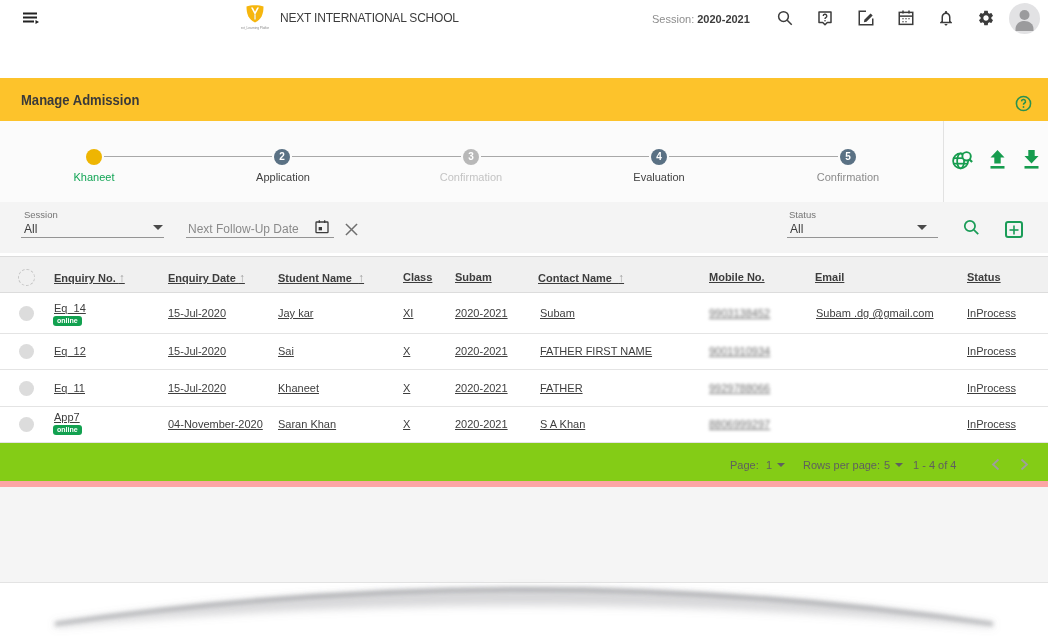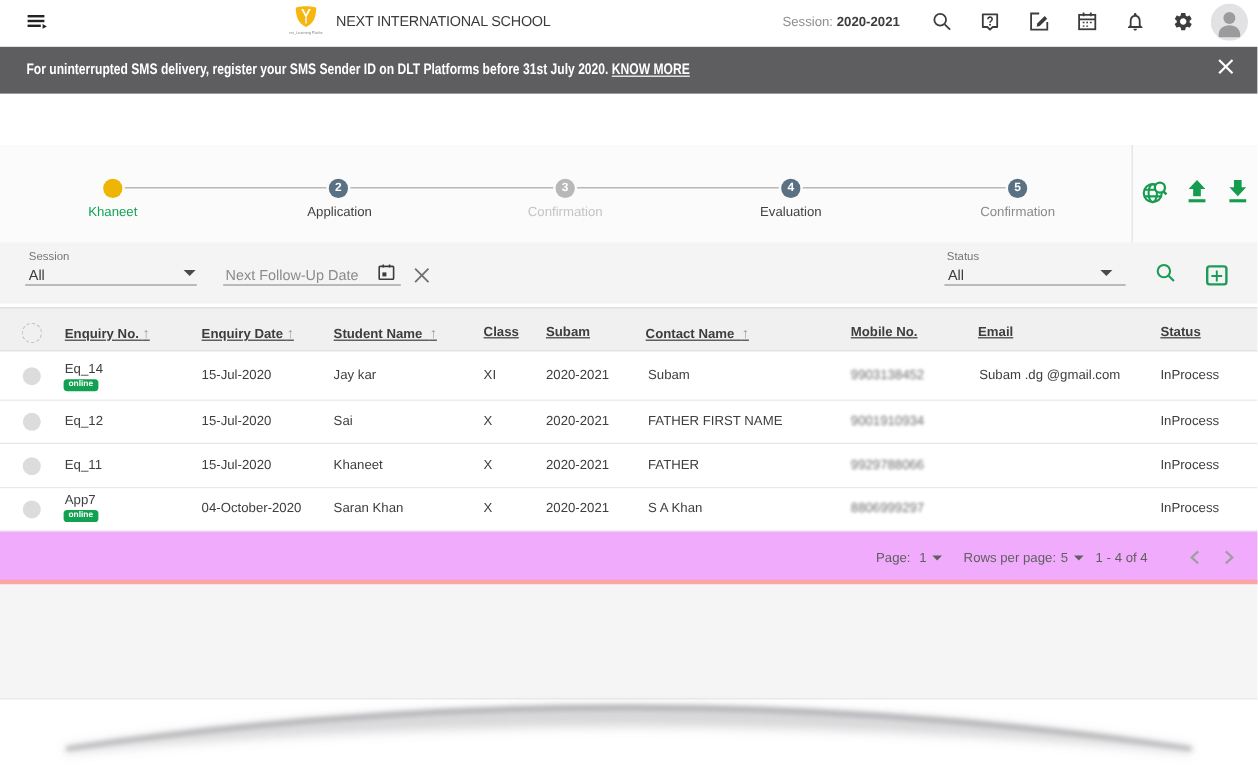--- a/index.html
+++ b/index.html
@@ -41,29 +41,29 @@
 .tri { position:absolute; width:0; height:0; border-left:5px solid transparent;
   border-right:5px solid transparent; border-top:5px solid #4a4a4a; }
 
 
 #thead { top:256px; left:0; width:1048px; height:37px; background:#f0f0f0;
   border-top:1px solid #dcdcdc; border-bottom:1px solid #dcdcdc; }
 .th { position:absolute; top:14px; font-size:11px; font-weight:bold; color:#3d3d3d; white-space:nowrap;text-decoration:underline; }
 .arrow { color:#9e9e9e; font-weight:normal; font-size:12px; }
 .row { position:absolute; left:0; width:1048px; background:#fff;
   border-bottom:1px solid #e4e4e4; }
-.td { position:absolute; font-size:11px; color:#3e3e3e; white-space:nowrap; }
+.td { position:absolute; font-size:11px; color:#3e3e3e; white-space:nowrap;text-decoration:underline; }
 .radio { position:absolute; left:19px; width:15px; height:15px; border-radius:50%; background:#dcdcdc; }
 .badge { position:absolute; background:#12a150; color:#fff; font-size:7px; font-weight:bold;
   border-radius:3px; padding:1px 4px; line-height:7.5px; }
 .blur { filter:blur(1.4px); color:#6f6f6f; }
 
 
-#pgn { top:443px; left:0; width:1048px; height:44px; background:#f0abfc;
-  border-bottom:4px solid #fca5a5; }
+#pgn { top:443px; left:0; width:1048px; height:44px; background:#84cc16;
+  border-bottom:6px solid #fca5a5; }
 .pt { position:absolute; top:16px; font-size:11px; color:#5f5f5f; white-space:nowrap; }
 .ptri { position:absolute; width:0; height:0; border-left:4px solid transparent;
   border-right:4px solid transparent; border-top:4px solid #5f5f5f; top:20px; }
 
 #below { top:487px; left:0; width:1048px; height:96px; background:#f5f5f5;
   border-bottom:1px solid #e3e3e3; }
 #whitebottom { top:583px; left:0; width:1048px; height:55px; background:#fff; }
 </style>
 </head>
 <body>
@@ -119,28 +119,29 @@
       <path d="M19.14,12.94c0.04-0.3,0.06-0.61,0.06-0.94c0-0.32-0.02-0.64-0.07-0.94l2.03-1.58c0.18-0.14,0.23-0.41,0.12-0.61 l-1.92-3.32c-0.12-0.22-0.37-0.29-0.59-0.22l-2.39,0.96c-0.5-0.38-1.03-0.7-1.62-0.94L14.4,2.81c-0.04-0.24-0.24-0.41-0.48-0.41 h-3.84c-0.24,0-0.43,0.17-0.47,0.41L9.25,5.35C8.66,5.59,8.12,5.92,7.63,6.29L5.24,5.33c-0.22-0.08-0.47,0-0.59,0.22L2.74,8.87 C2.62,9.08,2.66,9.34,2.86,9.48l2.03,1.58C4.84,11.36,4.8,11.69,4.8,12s0.02,0.64,0.07,0.94l-2.03,1.58 c-0.18,0.14-0.23,0.41-0.12,0.61l1.92,3.32c0.12,0.22,0.37,0.29,0.59,0.22l2.39-0.96c0.5,0.38,1.03,0.7,1.62,0.94l0.36,2.54 c0.05,0.24,0.24,0.41,0.48,0.41h3.84c0.24,0,0.44-0.17,0.47-0.41l0.36-2.54c0.59-0.24,1.13-0.56,1.62-0.94l2.39,0.96 c0.22,0.08,0.47,0,0.59-0.22l1.92-3.32c0.12-0.22,0.07-0.47-0.12-0.61L19.14,12.94z M12,15.6c-1.98,0-3.6-1.62-3.6-3.6 s1.62-3.6,3.6-3.6s3.6,1.62,3.6,3.6S13.98,15.6,12,15.6z"></path>
     </svg>
 
     <svg class="abs" style="left:1009px;top:3px" width="31" height="31" viewBox="0 0 31 31">
       <circle cx="15.5" cy="15.5" r="15.5" fill="#e2e2e4"></circle>
       <circle cx="15.5" cy="12" r="5" fill="#9b9b9d"></circle>
       <path d="M6.5 26 c0-5 4-8 9-8 s9 3 9 8 l0 2 -18 0 z" fill="#9b9b9d"></path>
     </svg>
   </div>
 
-  <div id="banner" class="abs">
-    <div class="txt">For uninterrupted SMS delivery, register your SMS Sender ID on DLT Platforms before 31st July 2020. <a>KNOW MORE</a></div>
-    <svg class="abs" style="left:1015px;top:10px" width="13" height="13" viewBox="0 0 14 14" stroke="#fff" stroke-width="2">
-      <line x1="1" y1="1" x2="13" y2="13"></line>
-        <line x1="13" y1="1" x2="1" y2="13"></line>
-    </svg>
-  </div>
-
+
+  <div id="ybar" class="abs">
+    <div class="t">Manage Admission</div>
+    <svg class="abs" style="left:1015px;top:17px" width="17" height="17" viewBox="0 0 24 24" fill="none" stroke="#2a9150" stroke-width="2.2">
+      <circle cx="12" cy="12" r="10"></circle>
+      <path d="M9.2 9 a2.8 2.8 0 1 1 4 2.6 c-1 .5-1.2 1-1.2 2" fill="none"></path>
+      <circle cx="12" cy="17" r="1.3" fill="#2a9150" stroke="none"></circle>
+    </svg>
+  </div>
 
   <div id="stepper" class="abs">
     <div class="stepc" style="left:86px;background:#eeb502;"></div>
     <div class="stepc" style="left:274px;background:#5a7184;">2</div>
     <div class="stepc" style="left:463px;background:#b8b8b8;">3</div>
     <div class="stepc" style="left:651px;background:#5a7184;">4</div>
     <div class="stepc" style="left:840px;background:#5a7184;">5</div>
     <div class="stepline" style="left:104px;width:168px;"></div>
     <div class="stepline" style="left:292px;width:169px;"></div>
     <div class="stepline" style="left:481px;width:168px;"></div>
@@ -249,21 +250,21 @@
     <div class="td" style="left:403px;top:12px;">X</div>
     <div class="td" style="left:455px;top:12px;">2020-2021</div>
     <div class="td" style="left:540px;top:12px;">FATHER</div>
     <div class="td blur" style="left:709px;top:12px;">9929788066</div>
     <div class="td" style="left:967px;top:12px;">InProcess</div>
   </div>
   <div class="row" style="top:407px;height:36px;">
     <div class="radio" style="top:10px;"></div>
     <div class="td" style="left:54px;top:4px;">App7</div>
     <div class="badge" style="left:53px;top:18px;">online</div>
-    <div class="td" style="left:168px;top:11px;">04-October-2020</div>
+    <div class="td" style="left:168px;top:11px;">04-November-2020</div>
     <div class="td" style="left:278px;top:11px;">Saran Khan</div>
     <div class="td" style="left:403px;top:11px;">X</div>
     <div class="td" style="left:455px;top:11px;">2020-2021</div>
     <div class="td" style="left:540px;top:11px;">S A Khan</div>
     <div class="td blur" style="left:709px;top:11px;">8806999297</div>
     <div class="td" style="left:967px;top:11px;">InProcess</div>
   </div>
 
   <div id="pgn" class="abs">
     <div class="pt" style="left:730px;">Page:</div>

